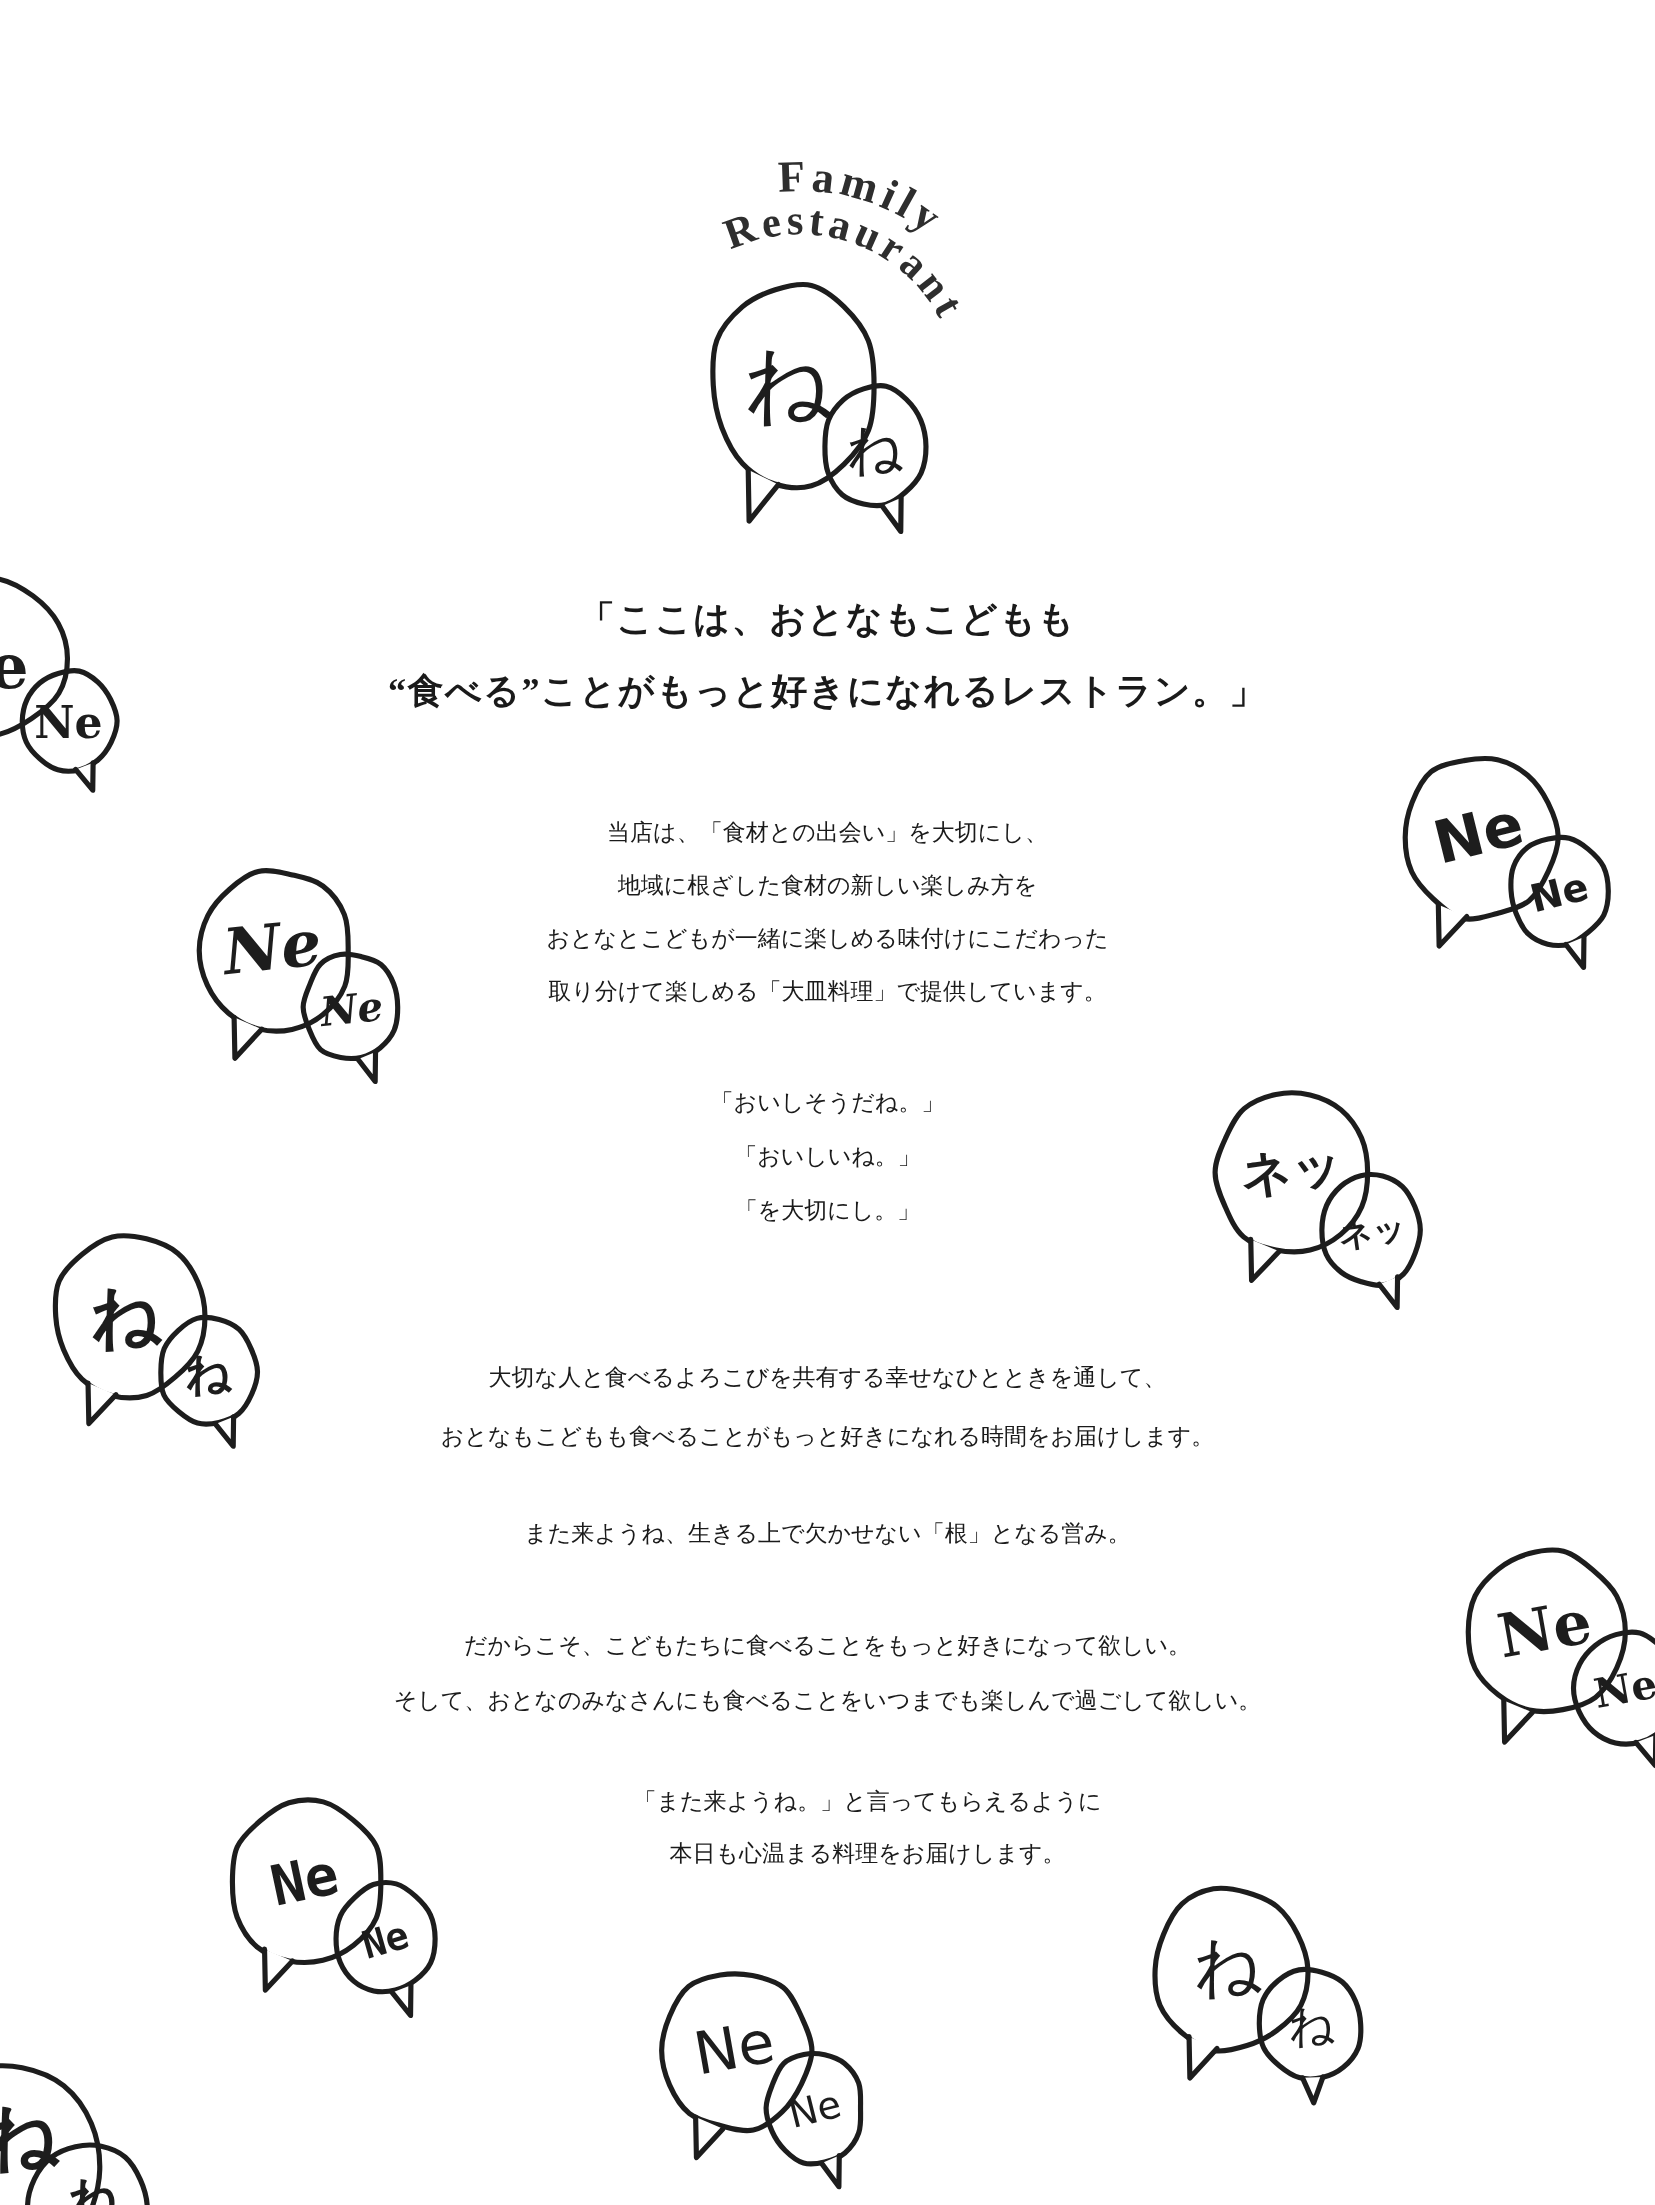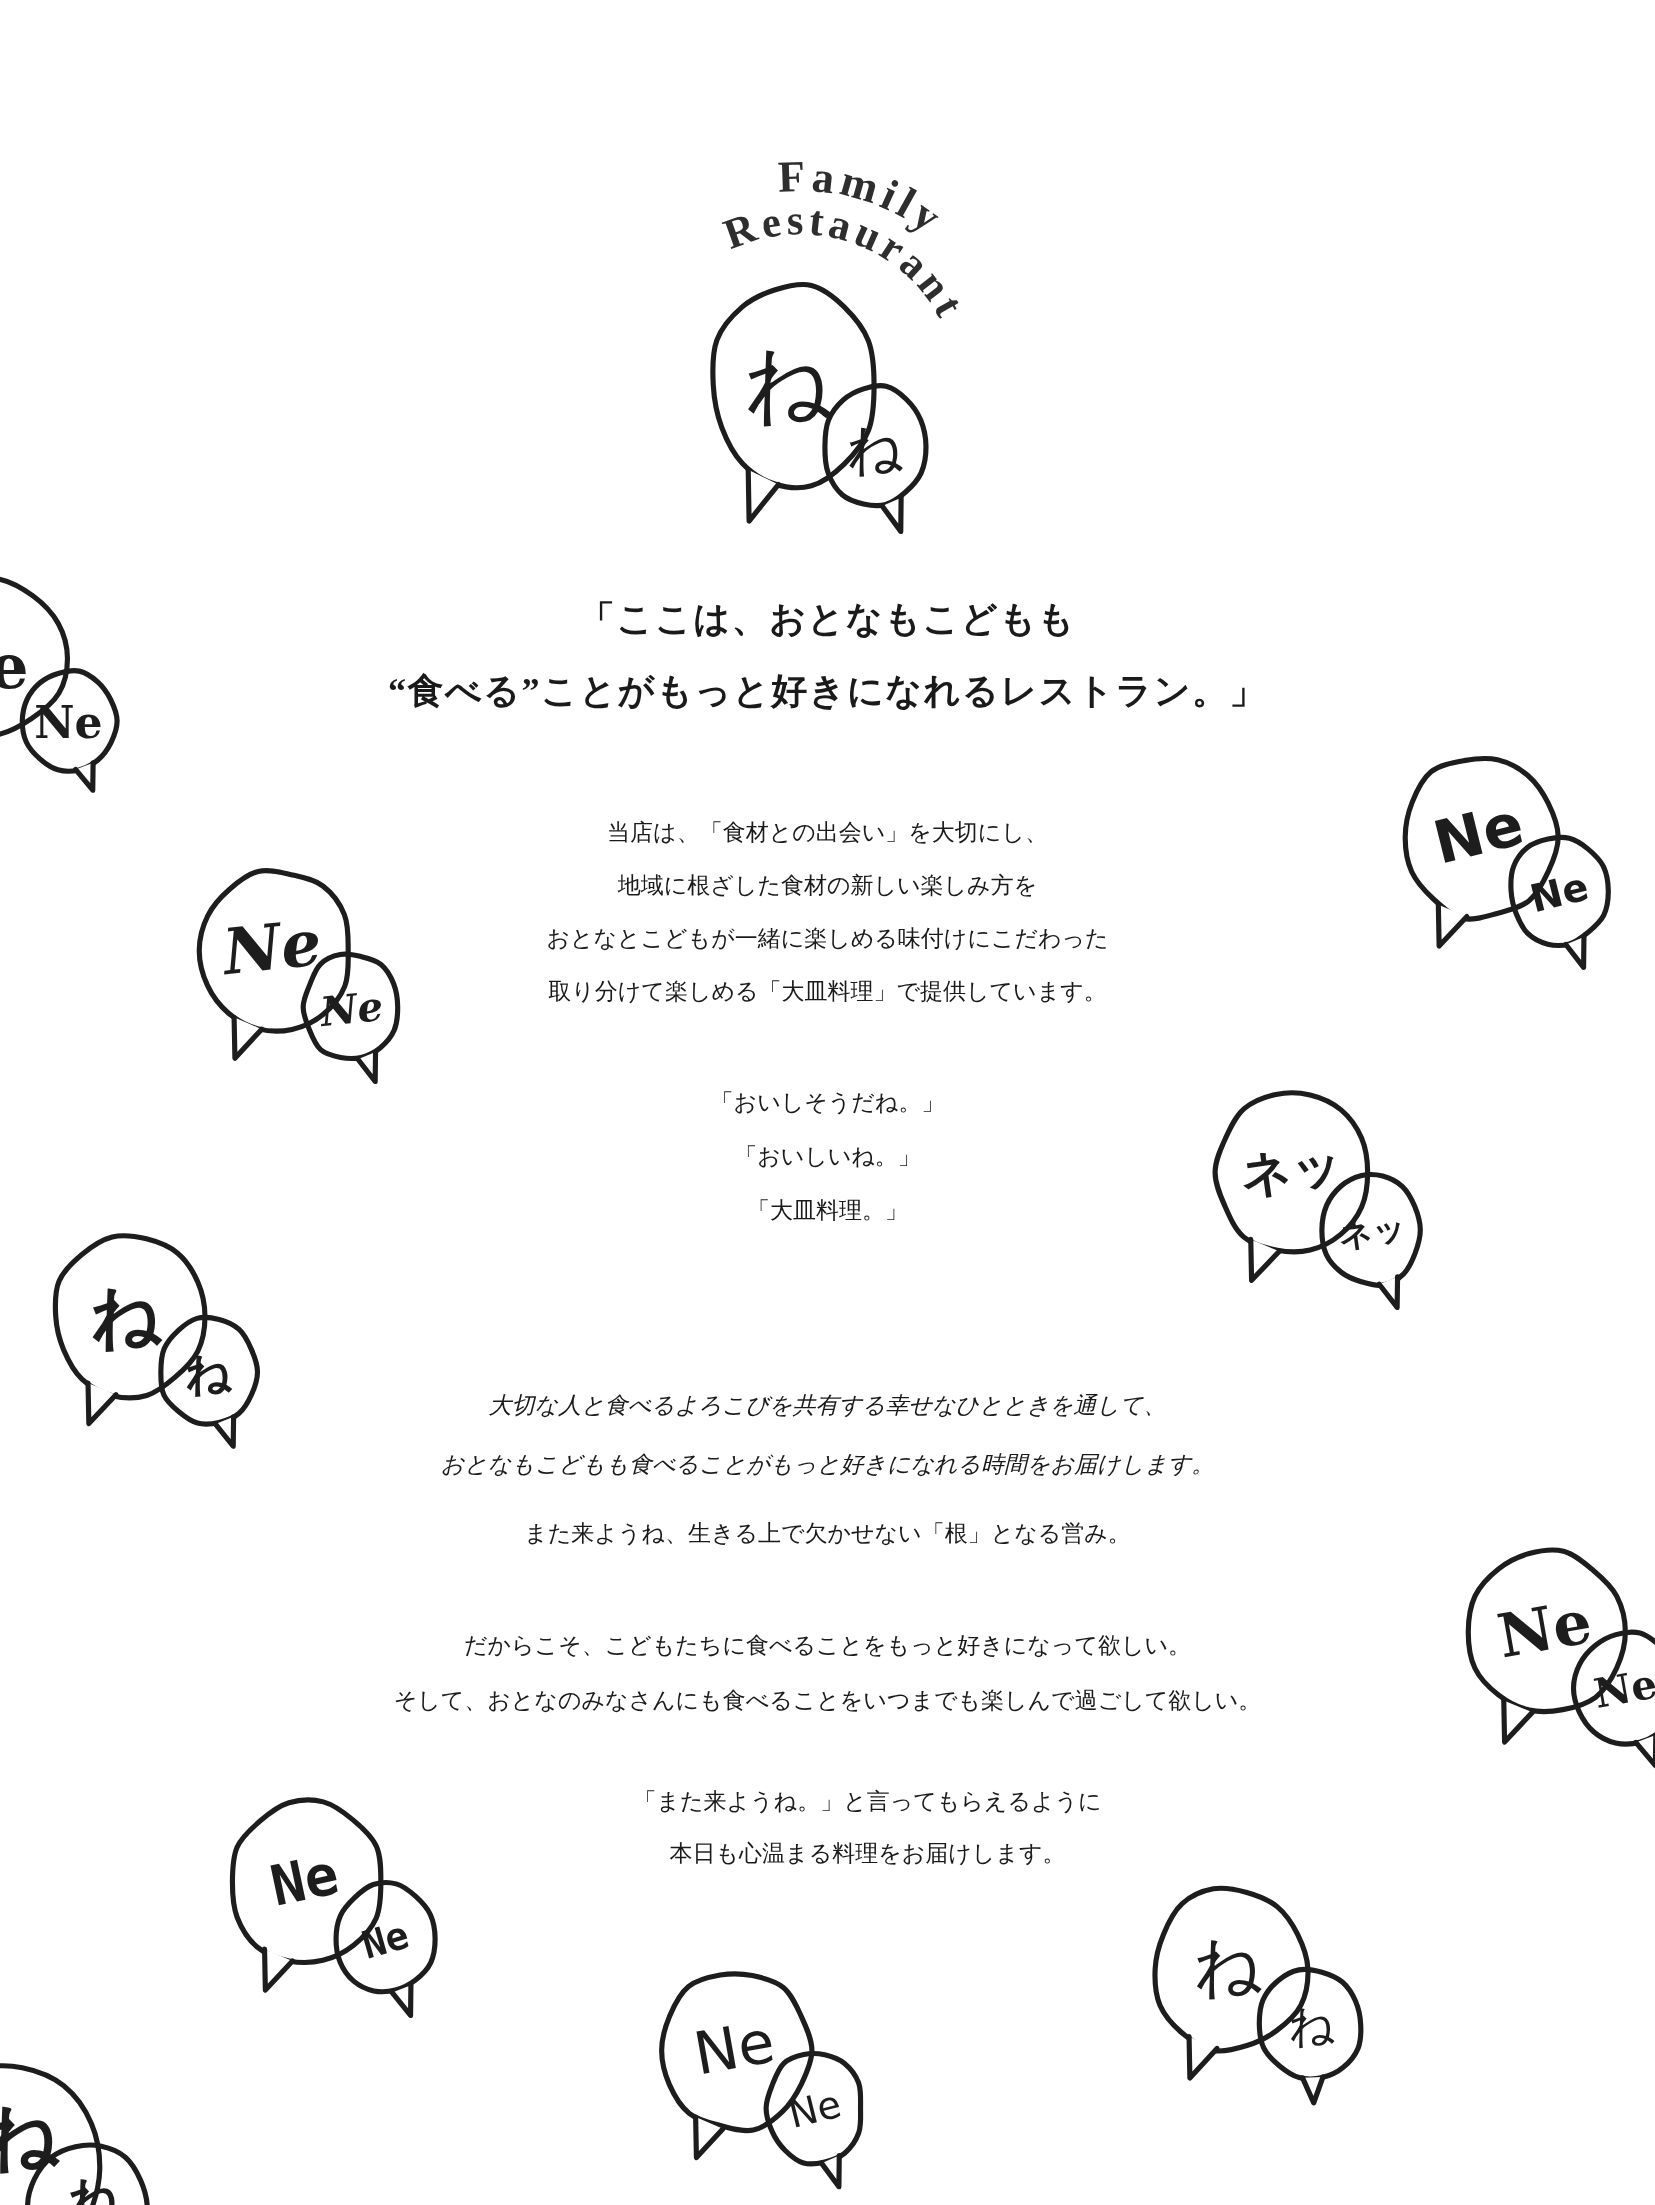--- a/index.html
+++ b/index.html
@@ -10,21 +10,21 @@
   .arc-text{fill:#2e2e2e;font-family:"Liberation Serif","DejaVu Serif",serif;font-weight:600;}
   #arcF{font-size:60px;letter-spacing:7px;}
   #arcR{font-size:58px;letter-spacing:6px;}
   
   .textblock{position:absolute;left:0;width:100%;text-align:center;margin:0;}
   .textblock .ln{display:block;}
   .headline{top:583px;font-size:36px;line-height:72px;font-weight:600;letter-spacing:1.5px;}
   .para{font-size:23px;font-weight:400;letter-spacing:0px;}
   #p0{top:806px;line-height:53px;}
   #p1{top:1076px;line-height:54px;}
-  #p2{top:1376px;line-height:59px;font-style:italic;}
+  #p2{top:1348px;line-height:59px;}
   #p3{top:1507px;line-height:53px;}
   #p4{top:1618px;line-height:55px;}
   #p5{top:1776px;line-height:52px;padding-left:40px;}
   
   .bubble-line{stroke:#1d1d1d;stroke-width:7;stroke-linejoin:round;stroke-linecap:round;}
   .blabel{fill:#1d1d1d;text-anchor:middle;dominant-baseline:central;}
   .logo-hand{font-family:"DejaVu Sans",sans-serif;font-weight:400;}
   .didone{font-family:"DejaVu Serif","Liberation Serif",serif;font-weight:700;}
   .script{font-family:"DejaVu Serif","Liberation Serif",serif;font-style:italic;font-weight:600;}
   .roundsans{font-family:"DejaVu Sans","Liberation Sans",sans-serif;font-weight:700;}
@@ -149,21 +149,21 @@
   <section id="p0" class="textblock para">
     <span class="ln">当店は、「食材との出会い」を大切にし、</span>
     <span class="ln">地域に根ざした食材の新しい楽しみ方を</span>
     <span class="ln">おとなとこどもが一緒に楽しめる味付けにこだわった</span>
     <span class="ln">取り分けて楽しめる「大皿料理」で提供しています。</span>
   </section>
 
   <section id="p1" class="textblock para">
     <span class="ln">「おいしそうだね。」</span>
     <span class="ln">「おいしいね。」</span>
-    <span class="ln">「大皿料理。」</span>
+    <span class="ln">「を大切にし。」</span>
   </section>
 
   <section id="p2" class="textblock para">
     <span class="ln">大切な人と食べるよろこびを共有する幸せなひとときを通して、</span>
     <span class="ln">おとなもこどもも食べることがもっと好きになれる時間をお届けします。</span>
   </section>
 
   <section id="p3" class="textblock para">
     <span class="ln">また来ようね、生きる上で欠かせない「根」となる営み。</span>
   </section>

